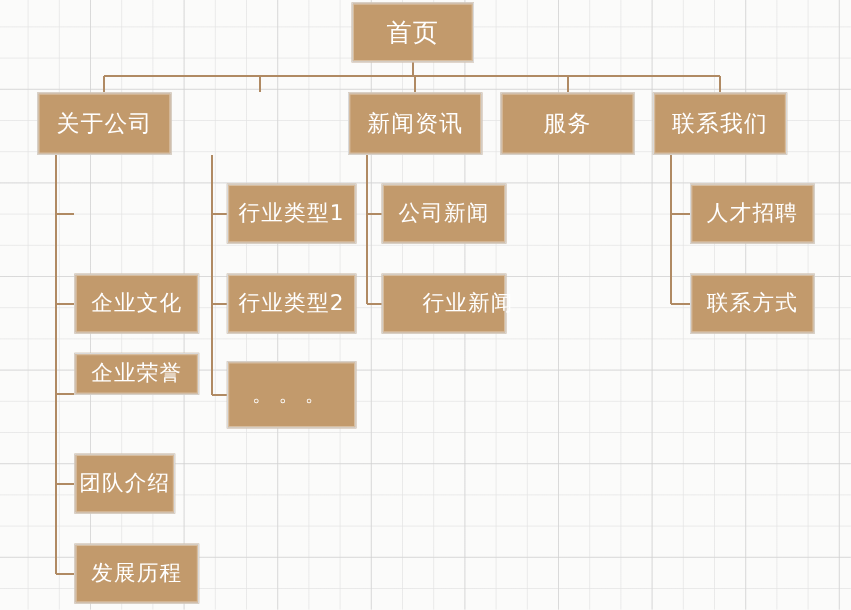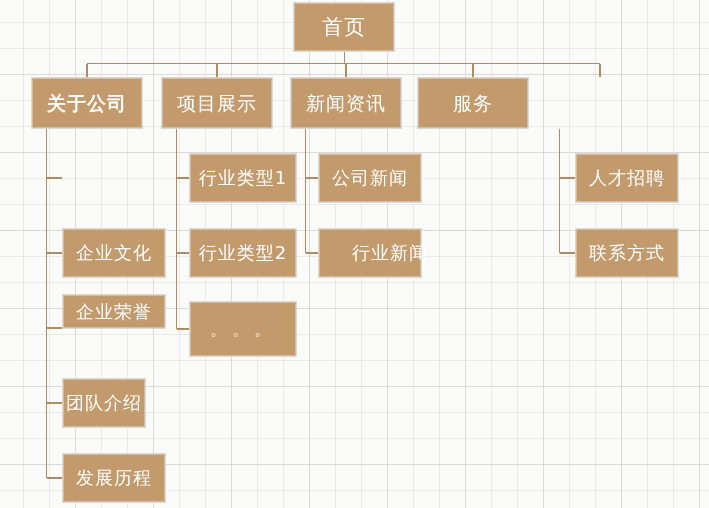--- a/index.html
+++ b/index.html
@@ -109,24 +109,24 @@
       <path d="M305.5,253 L318,253"></path>
 
       <path d="M559.5,129 L559.5,253"></path>
       <path d="M559.5,178 L575,178"></path>
       <path d="M559.5,253 L575,253"></path>
     </g>
   </svg>
 
   <div class="node root" style="left:293px; top:2px; width:102px; height:50px;">首页</div>
 
-  <div class="node lvl2" style="left:31px; top:77px; width:112px; height:52px;font-weight:bold;">关于公司</div>
-  <div class="node lvl2" style="left:161px; top:77px; width:112px; height:52px;">项目展示</div>
+  <div class="node lvl2" style="left:31px; top:77px; width:112px; height:52px;">关于公司</div>
   <div class="node lvl2" style="left:290px; top:77px; width:112px; height:52px;">新闻资讯</div>
   <div class="node lvl2" style="left:417px; top:77px; width:112px; height:52px;">服务</div>
+  <div class="node lvl2" style="left:544px; top:77px; width:112px; height:52px;">联系我们</div>
 
   <div class="node lvl3" style="left:62px; top:228px; width:104px; height:50px;">企业文化</div>
   <div class="node lvl3" style="left:62px; top:294px; width:104px; height:35px;">企业荣誉</div>
   <div class="node lvl3" style="left:62px; top:378px; width:84px; height:50px;">团队介绍</div>
   <div class="node lvl3" style="left:62px; top:453px; width:104px; height:50px;">发展历程</div>
 
   <div class="node lvl3" style="left:189px; top:153px; width:108px; height:50px;">行业类型1</div>
   <div class="node lvl3" style="left:189px; top:228px; width:108px; height:50px;">行业类型2</div>
   <div class="node ellipsis" style="left:189px; top:301px; width:108px; height:56px;">。。。</div>
 

